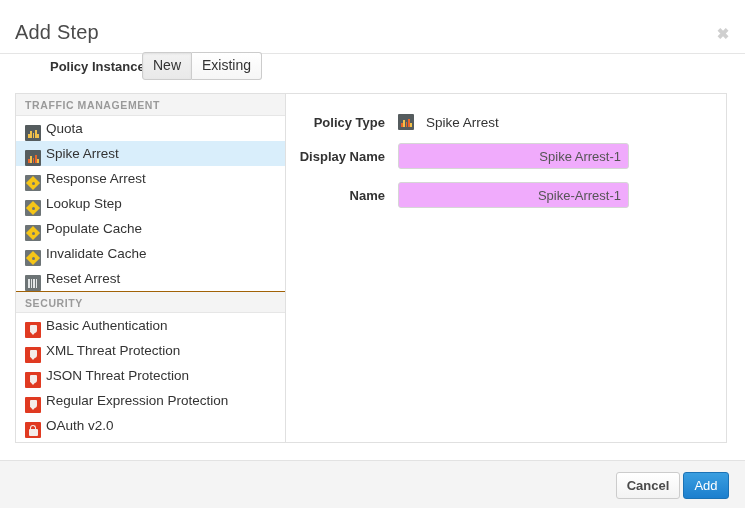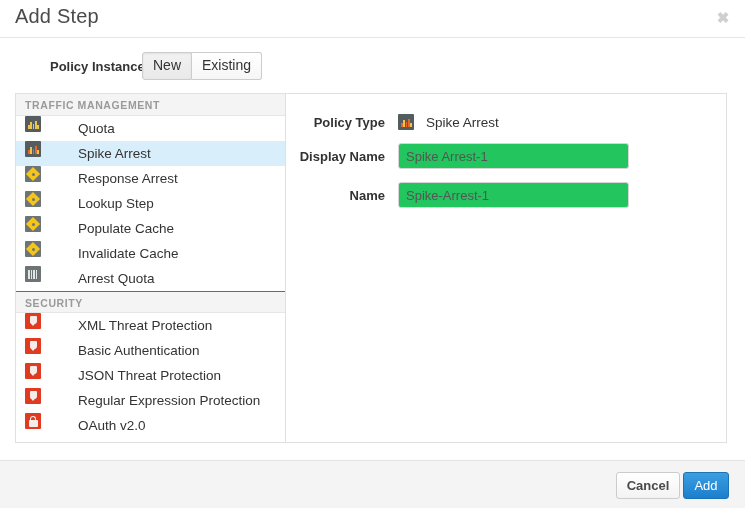--- a/index.html
+++ b/index.html
@@ -12,21 +12,21 @@
   }
   .dialog {
     position: relative;
     width: 745px; height: 508px;
     background: #ffffff;
     overflow: hidden;
   }
 
   
   .dlg-header {
-    position: absolute; left: 0; top: 0;
+    position: absolute; left: 0; top: 16px;
     width: 745px; height: 38px;
     border-bottom: 1px solid #e5e5e5;
     background: #ffffff;
   }
   .dlg-title {
     position: absolute; left: 15px; top: 5px;
     font-size: 20px; color: #4a4a4a; font-weight: 400;
     letter-spacing: .2px;
   }
   .close-btn {
@@ -84,27 +84,26 @@
     border-top: 1px solid #a16207;
     color: #9a9a9a;
     font-size: 10.5px;
     font-weight: bold;
     letter-spacing: .6px;
     padding: 5px 0 5px 9px;
     height: 22px;
   }
   .sec-head.first { border-top: none; }
   .list-item {
-    display: flex; align-items: flex-start;
+    display: flex; align-items: flex-end;
     height: 25px;
     padding-left: 9px;
     cursor: pointer;
     font-size: 13.5px;
     color: #333333;
-    gap: 32px;
   }
   .list-item.selected { background: #d9eefb; }
   .li-label { margin-left: 5px; line-height: 25px; }
 
   
   .ic {
     width: 16px; height: 16px;
     flex: 0 0 16px;
     position: relative;
     border-radius: 1px;
@@ -200,22 +199,23 @@
   }
   .ptype-val .ptxt { margin-left: 12px; }
   .finput {
     width: 231px; height: 26px;
     border: 1px solid #d6d6d6;
     border-radius: 3px;
     padding: 0 7px;
     font-size: 13px;
     color: #555;
     font-family: "Liberation Sans", sans-serif;
-    background: #22c55e;
+    background: #f0abfc;
     outline: none;
+    text-align: right;
   }
 
   
   .footer {
     position: absolute; left: 0; bottom: 0;
     width: 745px; height: 48px;
     background: #f4f4f4;
     border-top: 1px solid #e2e2e2;
   }
   .btn {
@@ -322,37 +322,37 @@
         <span class="li-label">Invalidate Cache</span>
       </div>
 
       <div class="list-item">
         <span class="ic ic-reset">
             <i></i>
             <i></i>
             <i></i>
             <i></i>
           </span>
-        <span class="li-label">Arrest Quota</span>
+        <span class="li-label">Reset Arrest</span>
       </div>
 
       <div class="sec-head">SECURITY</div>
 
       <div class="list-item">
         <span class="ic ic-shield">
             <span class="sh"></span>
           </span>
-        <span class="li-label">XML Threat Protection</span>
+        <span class="li-label">Basic Authentication</span>
       </div>
 
       <div class="list-item">
         <span class="ic ic-shield">
             <span class="sh"></span>
           </span>
-        <span class="li-label">Basic Authentication</span>
+        <span class="li-label">XML Threat Protection</span>
       </div>
 
       <div class="list-item">
         <span class="ic ic-shield">
             <span class="sh"></span>
           </span>
         <span class="li-label">JSON Threat Protection</span>
       </div>
 
       <div class="list-item">

